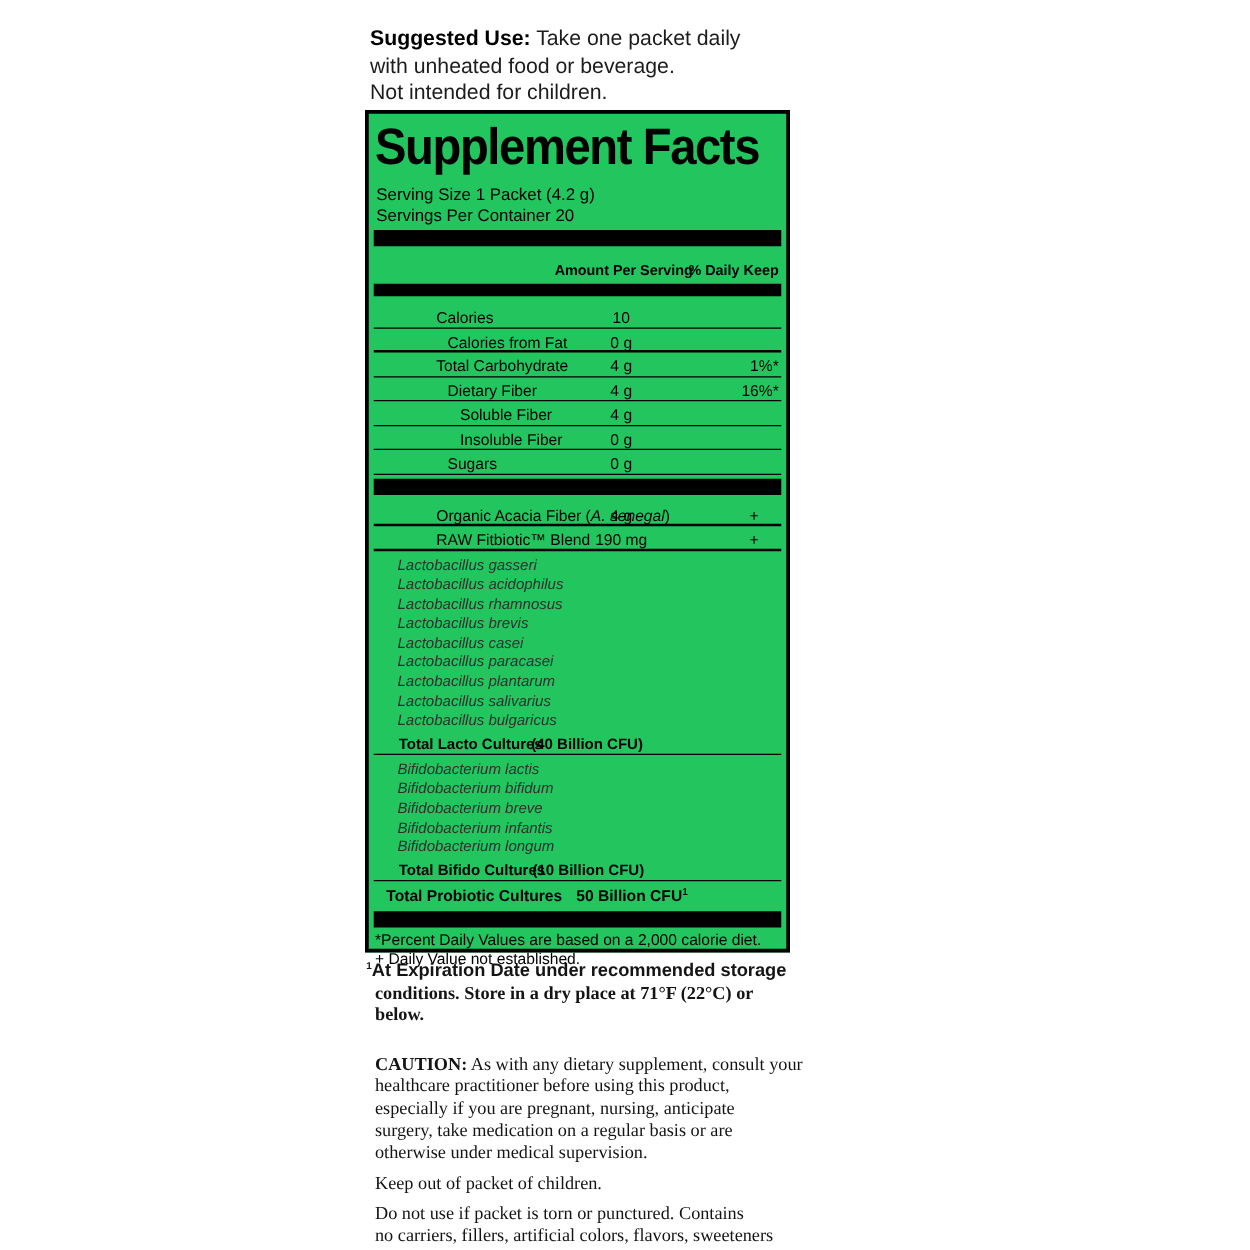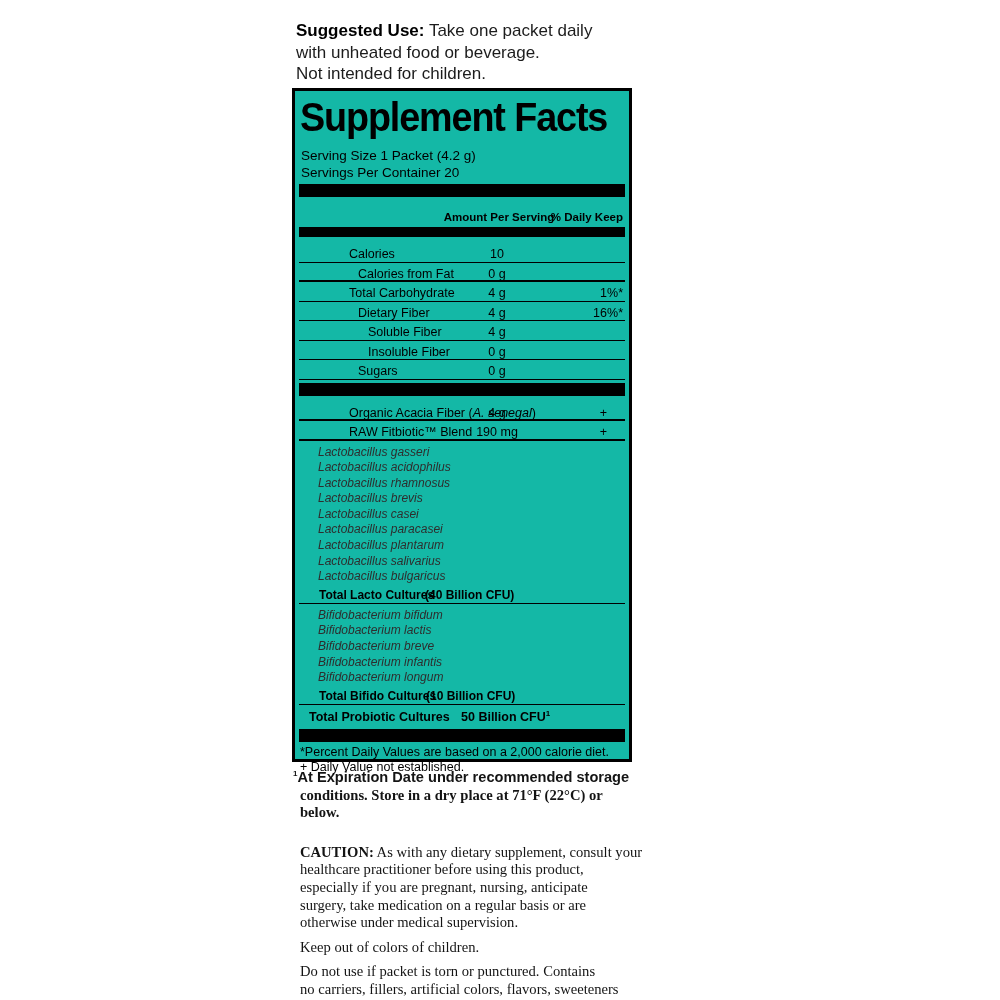--- a/index.html
+++ b/index.html
@@ -7,21 +7,21 @@
     font-family:"Liberation Sans", sans-serif; color:#000; }
   .page { position:relative; width:1000px; height:1000px; background:#fff; overflow:hidden; }
 
   
   .suggested { position:absolute; left:296px; top:20px; width:350px;
     font-size:17px; line-height:21.5px; color:#1c1c1c; }
   .suggested b { color:#000000; }
 
   
   .panel { position:absolute; left:292px; top:88px; width:340px; height:674px;
-    border:3px solid #000; background:#14b8a6; padding:2px 4px; }
+    border:3px solid #000; background:#22c55e; padding:2px 4px; }
   .sf-title { font-size:41px; font-weight:bold; letter-spacing:-1.2px; white-space:nowrap;
     transform:scaleX(0.92); transform-origin:left center; margin-top:1px; margin-left:1px; }
   .serving { font-size:13.5px; line-height:16.5px; margin-left:2px; margin-top:7px; }
   .bar { height:13px; background:#000; margin-top:3px; }
   .bar-thin { height:10px; background:#000; }
 
   .hdr-row { position:relative; height:20px; margin-top:10px; }
   .hdr-amt { position:absolute; left:144px; width:112px; text-align:center;
     font-size:11.5px; font-weight:bold; top:4px; }
   .hdr-dv { position:absolute; right:2px; font-size:11.5px; font-weight:bold; top:4px; }
@@ -144,22 +144,22 @@
       <div class="species">Lactobacillus plantarum</div>
       <div class="species">Lactobacillus salivarius</div>
       <div class="species">Lactobacillus bulgaricus</div>
     </div>
     <div class="total-line lacto">
       <span class="tl-label">Total Lacto Cultures</span>
       <span class="tl-value">(40 Billion CFU)</span>
     </div>
 
     <div class="species-block">
+      <div class="species">Bifidobacterium lactis</div>
       <div class="species">Bifidobacterium bifidum</div>
-      <div class="species">Bifidobacterium lactis</div>
       <div class="species">Bifidobacterium breve</div>
       <div class="species">Bifidobacterium infantis</div>
       <div class="species">Bifidobacterium longum</div>
     </div>
     <div class="total-line bifido">
       <span class="tl-label">Total Bifido Cultures</span>
       <span class="tl-value">(10 Billion CFU)</span>
     </div>
 
     <div class="probiotic">
@@ -180,21 +180,21 @@
       <div><sup>1</sup><span>At Expiration Date under recommended storage</span></div>
       <div class="exp-indent">conditions. Store in a dry place at 71°F (22°C) or below.</div>
     </div>
     <div class="para mt8 exp-indent">
       <div><b>CAUTION:</b><span> As with any dietary supplement, consult your</span></div>
       <div>healthcare practitioner before using this product,</div>
       <div>especially if you are pregnant, nursing, anticipate</div>
       <div>surgery, take medication on a regular basis or are</div>
       <div>otherwise under medical supervision.</div>
     </div>
-    <div class="para mt6 exp-indent">Keep out of colors of children.</div>
+    <div class="para mt6 exp-indent">Keep out of packet of children.</div>
     <div class="para mt6 exp-indent">
       <div>Do not use if packet is torn or punctured. Contains</div>
       <div>no carriers, fillers, artificial colors, flavors, sweeteners</div>
 
     </div>
   </div>
 
 </div>
 
 </body></html>

